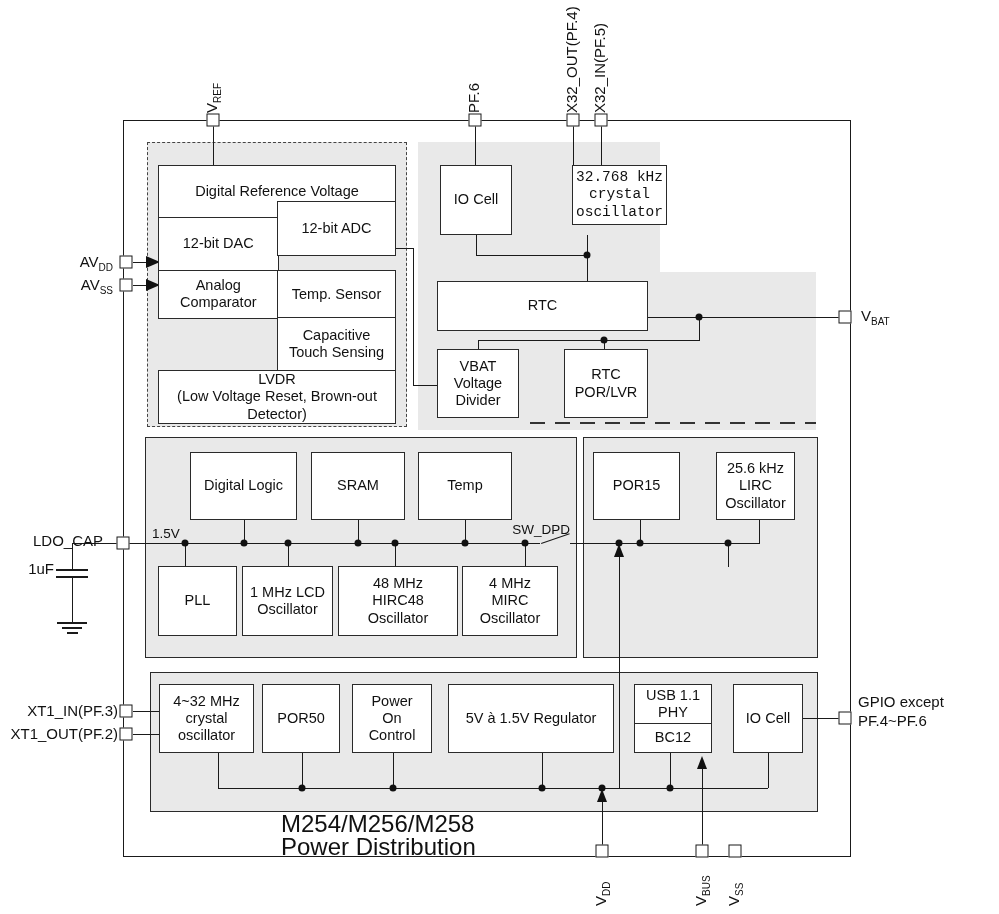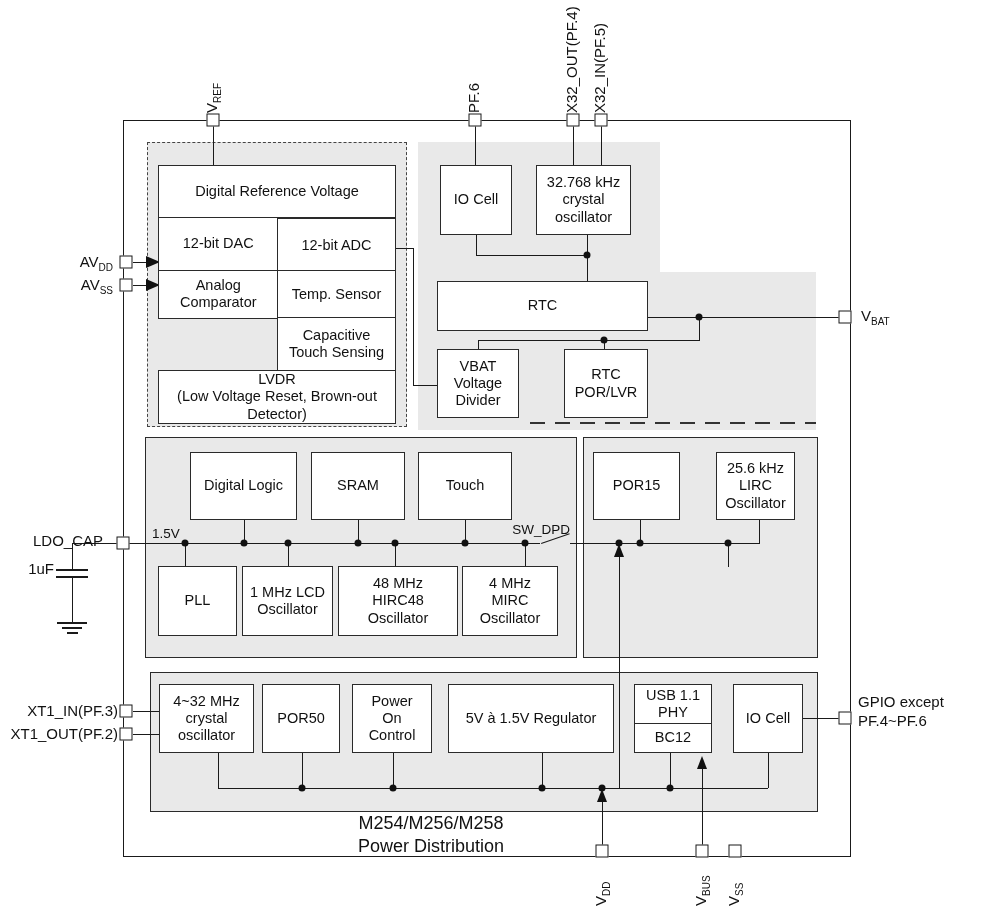--- a/index.html
+++ b/index.html
@@ -23,21 +23,21 @@
   .arr-r{position:absolute;width:0;height:0;border-top:6.5px solid transparent;
          border-bottom:6.5px solid transparent;border-left:14px solid #111;}
   .arr-u{position:absolute;width:0;height:0;border-left:5.5px solid transparent;
          border-right:5.5px solid transparent;border-bottom:13px solid #111;}
   .vlabel{position:absolute;white-space:nowrap;font-size:15px;line-height:20px;height:20px;
           transform:rotate(-90deg);transform-origin:0 100%;}
   .hlabel{position:absolute;white-space:pre-line;font-size:15px;line-height:19px;}
   .rlabel{position:absolute;white-space:nowrap;font-size:15px;text-align:right;}
   sub{font-size:10px;}
   .small{font-size:13.5px;}
-  .title{position:absolute;text-align:center;font-size:18px;line-height:23px;}
+  .title{position:absolute;text-align:left;font-size:24px;line-height:23px;}
   .switch{position:absolute;height:0;border-top:1.8px solid #1a1a1a;
           transform:rotate(-19deg);transform-origin:0 0;}
   .capline{position:absolute;height:0;border-top:2.2px solid #1a1a1a;}
 </style>
 </head>
 <body>
 
 <div id="canvas">
 
   <div class="chip" style="left:123px;top:120px;width:728px;height:737px;"></div>
@@ -118,44 +118,44 @@
   <div class="v" style="left:702px;top:768px;height:77px;"></div>
   <div class="arr-u" style="left:696.5px;top:756px;"></div>
 
   <div class="h" style="left:133px;top:711px;width:26px;"></div>
   <div class="h" style="left:133px;top:734px;width:26px;"></div>
 
   <div class="h" style="left:803px;top:718px;width:36px;"></div>
 
   <div class="blk" style="left:158px;top:165px;width:238px;height:53px;">Digital Reference Voltage</div>
   <div class="blk" style="left:158px;top:216.5px;width:120.5px;height:55px;">12-bit DAC</div>
-  <div class="blk" style="left:277px;top:218px;width:119px;height:55px;">12-bit ADC</div>
+  <div class="blk" style="left:277px;top:201px;width:119px;height:55px;">12-bit ADC</div>
   <div class="blk" style="left:158px;top:270px;width:120.5px;height:48.5px;">Analog
 Comparator</div>
   <div class="blk" style="left:277px;top:270px;width:119px;height:48.5px;">Temp. Sensor</div>
   <div class="blk" style="left:277px;top:317px;width:119px;height:54.5px;">Capacitive
 Touch Sensing</div>
   <div class="blk" style="left:158px;top:370px;width:238px;height:54px;">LVDR
 (Low Voltage Reset, Brown-out
 Detector)</div>
 
   <div class="blk" style="left:440px;top:165px;width:72px;height:70px;">IO Cell</div>
-  <div class="blk" style="left:536px;top:165px;width:95px;height:70px;">32.768 kHz
+  <div class="blk" style="left:572px;top:165px;width:95px;height:60px;font-family:Liberation Mono, monospace;">32.768 kHz
 crystal
 oscillator</div>
   <div class="blk" style="left:437px;top:281px;width:211px;height:50px;">RTC</div>
   <div class="blk" style="left:437px;top:349px;width:82px;height:69px;">VBAT
 Voltage
 Divider</div>
   <div class="blk" style="left:564px;top:349px;width:84px;height:69px;">RTC
 POR/LVR</div>
 
   <div class="blk" style="left:190px;top:452px;width:107px;height:68px;">Digital Logic</div>
   <div class="blk" style="left:311px;top:452px;width:94px;height:68px;">SRAM</div>
-  <div class="blk" style="left:418px;top:452px;width:94px;height:68px;">Touch</div>
+  <div class="blk" style="left:418px;top:452px;width:94px;height:68px;">Temp</div>
   <div class="blk" style="left:158px;top:566px;width:79px;height:70px;">PLL</div>
   <div class="blk" style="left:242px;top:566px;width:91px;height:70px;">1 MHz LCD
 Oscillator</div>
   <div class="blk" style="left:338px;top:566px;width:120px;height:70px;">48 MHz
 HIRC48
 Oscillator</div>
   <div class="blk" style="left:462px;top:566px;width:96px;height:70px;">4 MHz
 MIRC
 Oscillator</div>
 

